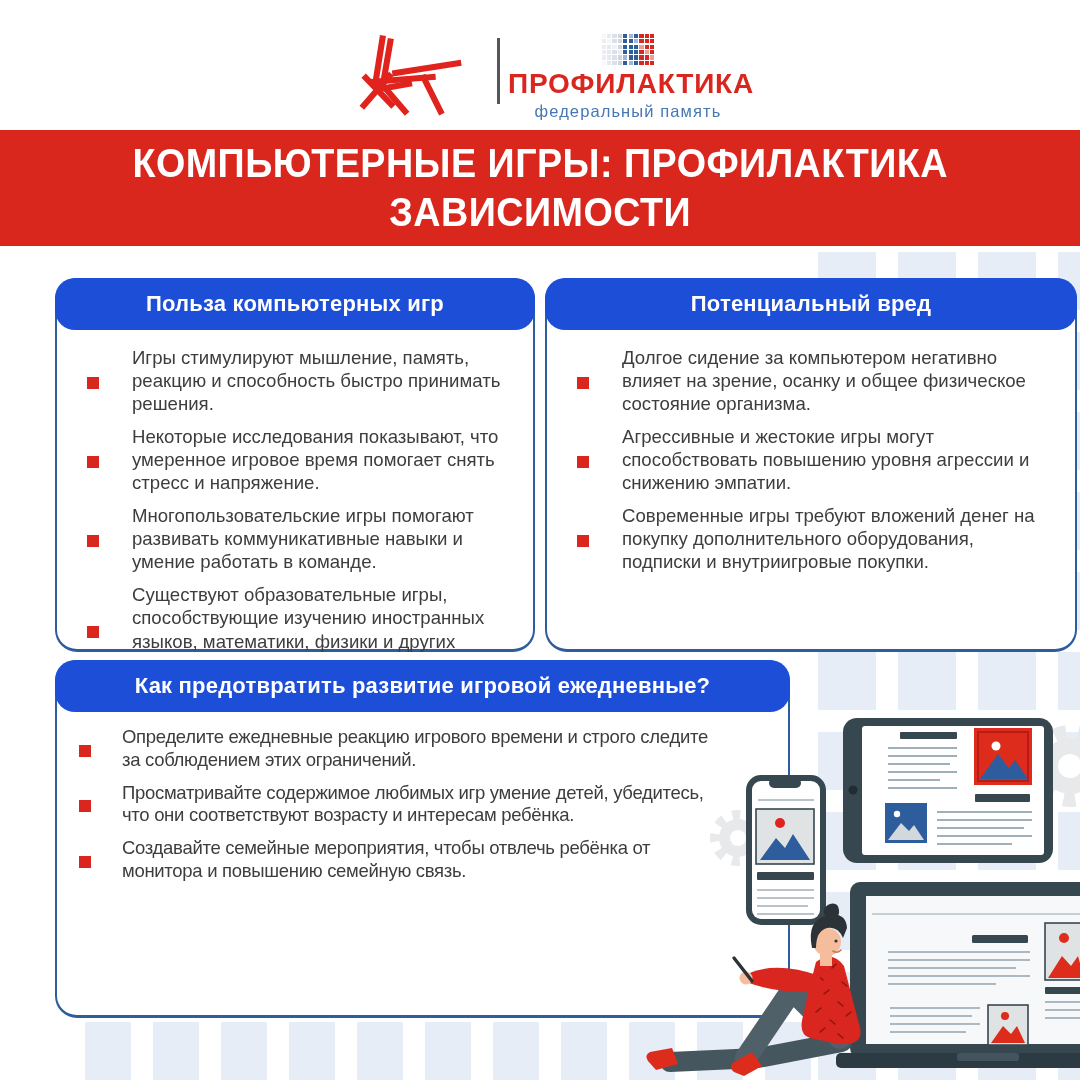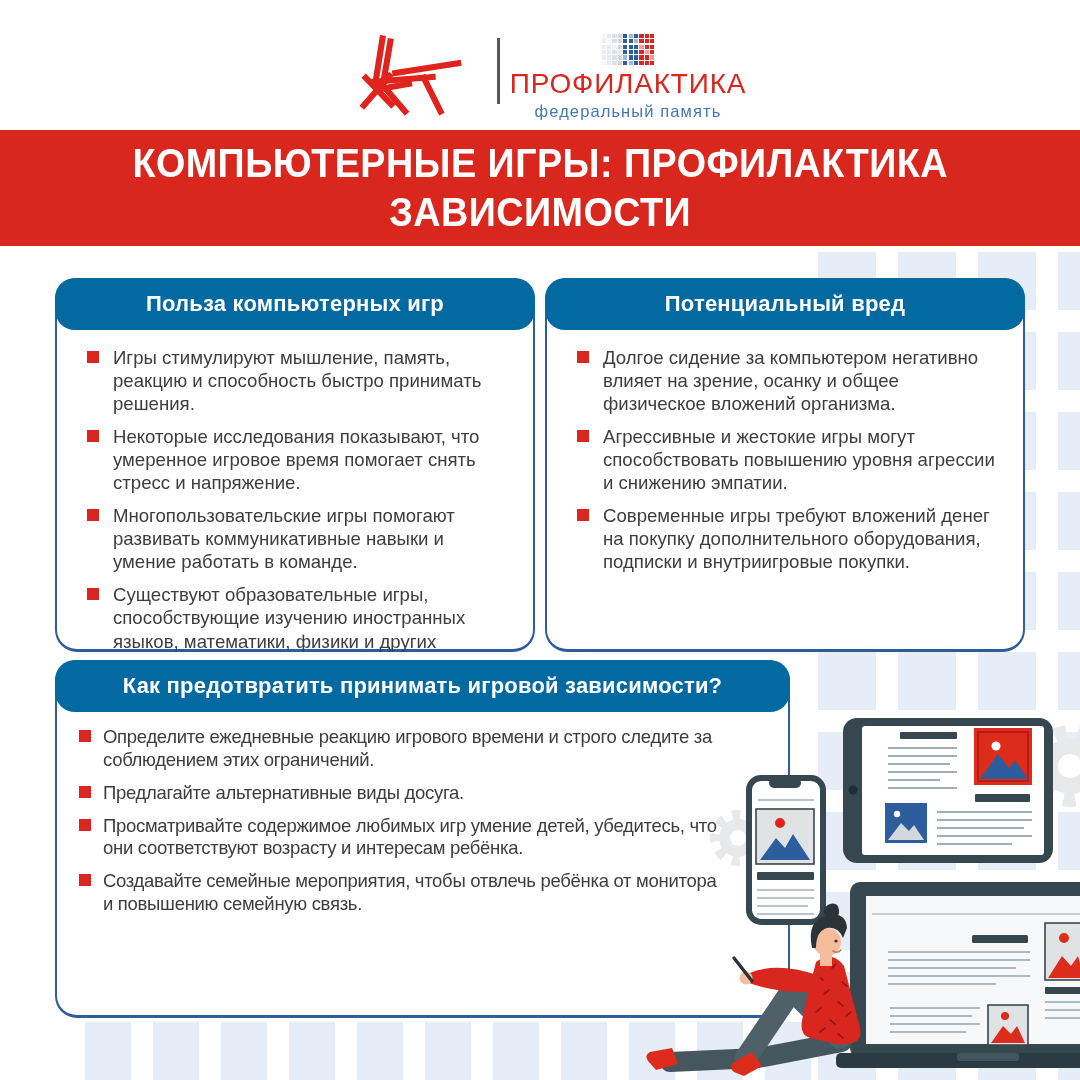--- a/index.html
+++ b/index.html
@@ -15,41 +15,41 @@
   .tiles-bottom{left:85px;top:1022px;width:733px;height:58px;
     background-image:repeating-linear-gradient(to right,transparent 0 46px,#fff 46px 68px);}
 
   
   .header{position:absolute;left:0;top:0;width:1080px;height:130px;background:#fff;z-index:2;}
   .chair-logo{position:absolute;left:352px;top:26px;width:118px;height:92px;}
   .logo-divider{position:absolute;left:497px;top:38px;width:3px;height:66px;background:#55565a;}
   .brand{position:absolute;left:508px;top:24px;width:240px;text-align:center;}
   .pixel-grid{display:inline-grid;grid-auto-flow:row;gap:1.3px;margin-bottom:5px;}
   .pixel-grid i{width:4.1px;height:4.1px;display:block;}
-  .brand-title{font-size:28px;font-weight:400;color:#d9261f;letter-spacing:.8px;line-height:1;}
+  .brand-title{font-size:28px;font-weight:700;color:#d9261f;letter-spacing:.8px;line-height:1;}
   .brand-sub{font-size:16.5px;color:#4577b4;letter-spacing:1.1px;margin-top:4px;}
 
   
   .banner{position:absolute;left:0;top:130px;width:1080px;height:116px;background:#da271e;z-index:2;
           display:flex;flex-direction:column;align-items:center;justify-content:center;color:#fff;}
   .banner-inner{transform:scaleX(.92);text-align:center;font-weight:800;font-size:41px;
                 line-height:1.2;letter-spacing:.5px;}
 
   
   .card{position:absolute;background:#fff;border:2px solid #2e5d9e;border-bottom-width:3px;
         border-radius:22px;box-sizing:border-box;z-index:2;}
   .card-benefits{left:55px;top:278px;width:480px;height:374px;}
-  .card-harm{left:545px;top:278px;width:480px;height:374px;}
+  .card-harm{left:545px;top:278px;width:532px;height:374px;}
   .card-prevention{left:55px;top:660px;width:735px;height:358px;}
-  .card-head{position:absolute;left:-2px;top:-2px;right:-2px;height:52px;background:#0369a1;
+  .card-head{position:absolute;left:-2px;top:-2px;right:-2px;height:52px;background:#1d4ed8;
              border-radius:20px;display:flex;align-items:center;justify-content:center;
              color:#fff;font-weight:700;font-size:22px;letter-spacing:.2px;}
   .bullets{position:absolute;left:0;right:0;top:52px;margin:0;padding:14px 24px 8px 30px;
            list-style:none;display:flex;flex-direction:column;gap:10px;}
-  .bullets li{display:flex;align-items:flex-start;}
+  .bullets li{display:flex;align-items:center;gap:19px;}
   .sq{flex:0 0 12px;width:12px;height:12px;background:#d9261f;margin:5px 14px 0 0;}
   .btxt{font-size:18.6px;line-height:1.24;color:#3d3d3d;}
   .card-prevention .bullets{padding:12px 58px 8px 22px;gap:10.5px;}
   .card-prevention .btxt{font-size:18.5px;line-height:1.22;letter-spacing:-.3px;}
   .card-prevention .sq{margin-right:12px;margin-top:4px;}
 
   
   .illustration{position:absolute;left:640px;top:690px;width:440px;height:390px;z-index:3;}
 </style>
 </head>
@@ -176,49 +176,45 @@
       </ul>
   </section>
 
   <section class="card card-harm">
     <div class="card-head">Потенциальный вред</div>
     <ul class="bullets">
 
 
         <li>
           <span class="sq"></span>
-          <span class="btxt">Долгое сидение за компьютером негативно влияет на зрение, осанку и общее физическое вложений организма.</span>
+          <span class="btxt">Долгое сидение за компьютером негативно влияет на зрение, осанку и общее физическое состояние организма.</span>
         </li>
 
         <li>
           <span class="sq"></span>
           <span class="btxt">Агрессивные и жестокие игры могут способствовать повышению уровня агрессии и снижению эмпатии.</span>
         </li>
 
         <li>
           <span class="sq"></span>
           <span class="btxt">Современные игры требуют вложений денег на покупку дополнительного оборудования, подписки и внутриигровые покупки.</span>
         </li>
       </ul>
   </section>
 
   <section class="card card-prevention">
-    <div class="card-head">Как предотвратить принимать игровой зависимости?</div>
+    <div class="card-head">Как предотвратить развитие игровой ежедневные?</div>
     <ul class="bullets">
 
         <li>
           <span class="sq"></span>
           <span class="btxt">Определите ежедневные реакцию игрового времени и строго следите за соблюдением этих ограничений.</span>
         </li>
 
 
-        <li>
-          <span class="sq"></span>
-          <span class="btxt">Предлагайте альтернативные виды досуга.</span>
-        </li>
 
         <li>
           <span class="sq"></span>
           <span class="btxt">Просматривайте содержимое любимых игр умение детей, убедитесь, что они соответствуют возрасту и интересам ребёнка.</span>
         </li>
 
         <li>
           <span class="sq"></span>
           <span class="btxt">Создавайте семейные мероприятия, чтобы отвлечь ребёнка от монитора и повышению семейную связь.</span>
         </li>

